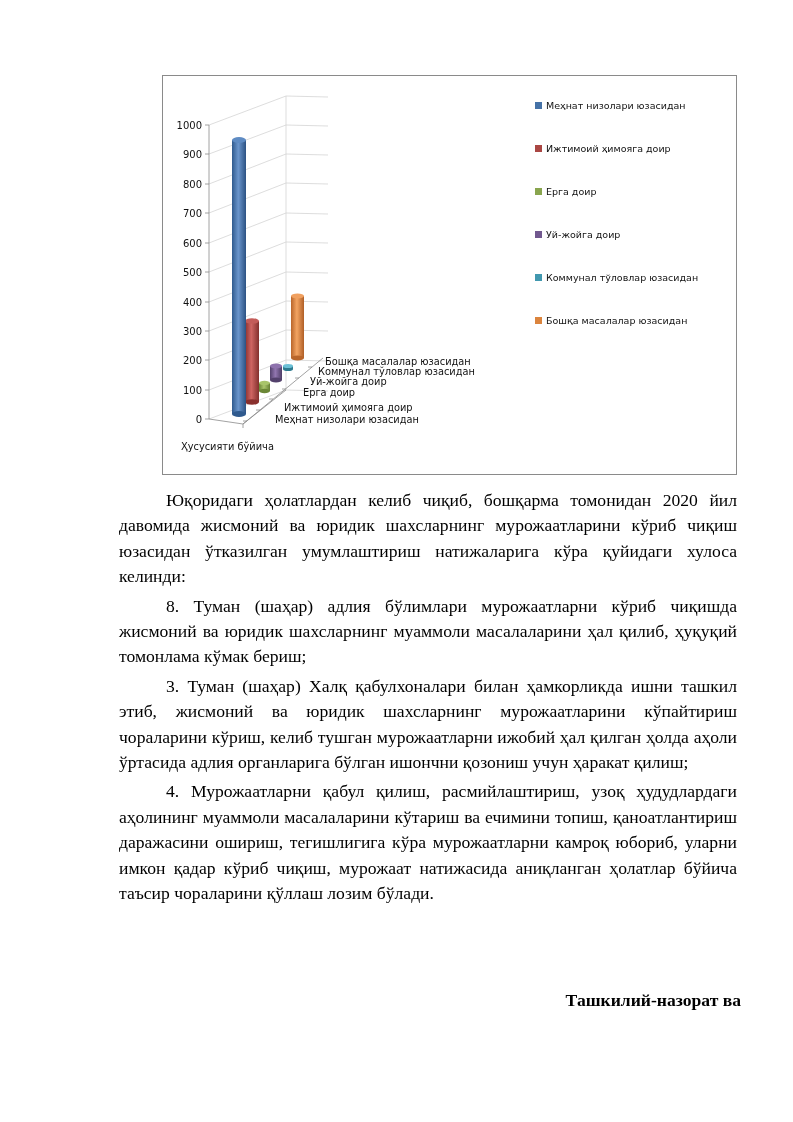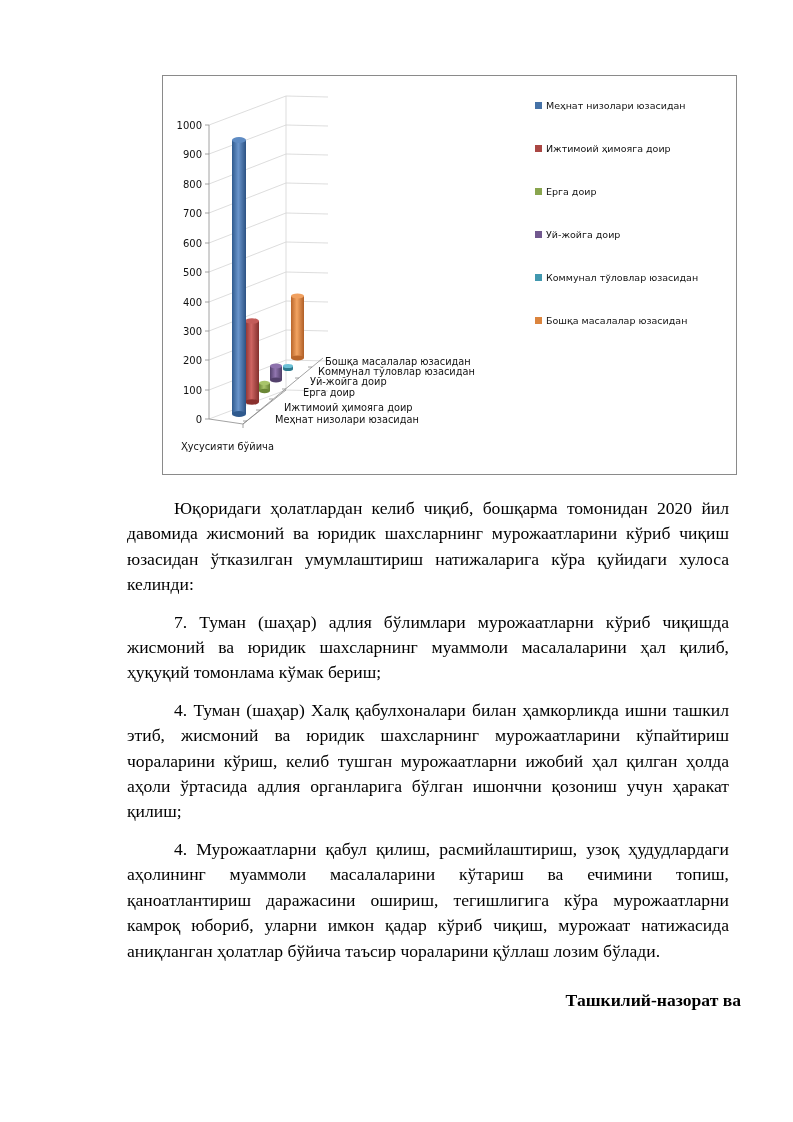--- a/index.html
+++ b/index.html
@@ -12,21 +12,21 @@
   .legend { position: absolute; left: 372px; top: 24px; width: 200px; }
   .legend-item {
     position: absolute; left: 0; display: flex; align-items: center;
     font-family: "DejaVu Sans", sans-serif; font-size: 9.5px; color: #111; white-space: nowrap;
   }
   .legend-swatch { width: 7px; height: 7px; margin-right: 4px; display: inline-block; }
   .body-text {
     position: absolute; left: 115px; top: 484px; width: 626px;
     font-family: "Liberation Serif", serif; font-size: 17.6px; line-height: 25.4px; color: #000;
   }
-  .para { margin: 12px; text-align: justify; text-indent: 47px; }
+  .para { margin: 4px; text-align: justify; text-indent: 47px; }
   .signature {
     position: absolute; right: 52px; top: 989px; text-align: center;
     font-family: "Liberation Serif", serif; font-weight: bold; font-size: 17.6px; line-height: 22px; color: #000;
   }
   .tick-label { font-family: "DejaVu Sans", sans-serif; font-size: 10px; fill: #111; }
   .cat-label { font-family: "DejaVu Sans", sans-serif; font-size: 9.8px; fill: #111; }
 </style>
 </head>
 <body>
 
@@ -187,20 +187,20 @@
     </div>
     <div class="legend-item" style="top:215px">
       <span class="legend-swatch" style="background:#DB843D"></span>
       <span>Бошқа масалалар юзасидан</span>
     </div>
   </div>
 </div>
 
 <div class="body-text">
   <p class="para">Юқоридаги ҳолатлардан келиб чиқиб, бошқарма томонидан 2020 йил давомида жисмоний ва юридик шахсларнинг мурожаатларини кўриб чиқиш юзасидан ўтказилган умумлаштириш натижаларига кўра қуйидаги хулоса келинди:</p>
-  <p class="para">7. Туман (шаҳар) адлия бўлимлари мурожаатларни кўриб чиқишда жисмоний ва юридик шахсларнинг муаммоли масалаларини ҳал қилиб, ҳуқуқий томонлама кўмак бериш;</p>
-  <p class="para">4. Туман (шаҳар) Халқ қабулхоналари билан ҳамкорликда ишни ташкил этиб, жисмоний ва юридик шахсларнинг мурожаатларини кўпайтириш чораларини кўриш, келиб тушган мурожаатларни ижобий ҳал қилган ҳолда аҳоли ўртасида адлия органларига бўлган ишончни қозониш учун ҳаракат қилиш;</p>
+  <p class="para">8. Туман (шаҳар) адлия бўлимлари мурожаатларни кўриб чиқишда жисмоний ва юридик шахсларнинг муаммоли масалаларини ҳал қилиб, ҳуқуқий томонлама кўмак бериш;</p>
+  <p class="para">3. Туман (шаҳар) Халқ қабулхоналари билан ҳамкорликда ишни ташкил этиб, жисмоний ва юридик шахсларнинг мурожаатларини кўпайтириш чораларини кўриш, келиб тушган мурожаатларни ижобий ҳал қилган ҳолда аҳоли ўртасида адлия органларига бўлган ишончни қозониш учун ҳаракат қилиш;</p>
   <p class="para">4. Мурожаатларни қабул қилиш, расмийлаштириш, узоқ ҳудудлардаги аҳолининг муаммоли масалаларини кўтариш ва ечимини топиш, қаноатлантириш даражасини ошириш, тегишлигига кўра мурожаатларни камроқ юбориб, уларни имкон қадар кўриб чиқиш, мурожаат натижасида аниқланган ҳолатлар бўйича таъсир чораларини қўллаш лозим бўлади.</p>
 </div>
 
 <div class="signature">
   <div>Ташкилий-назорат ва</div>
 </div>
 
 </body></html>

